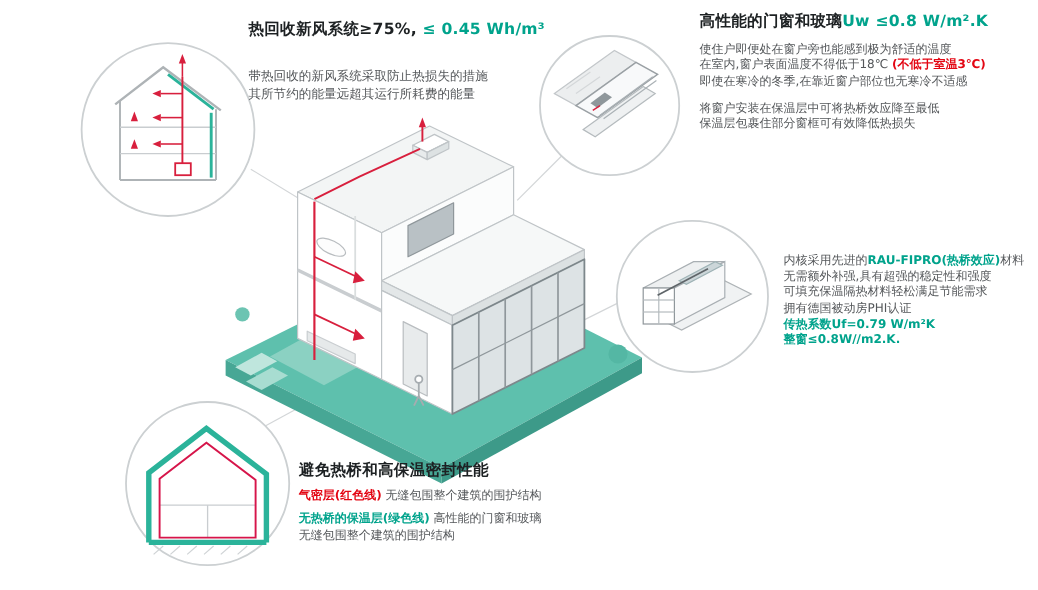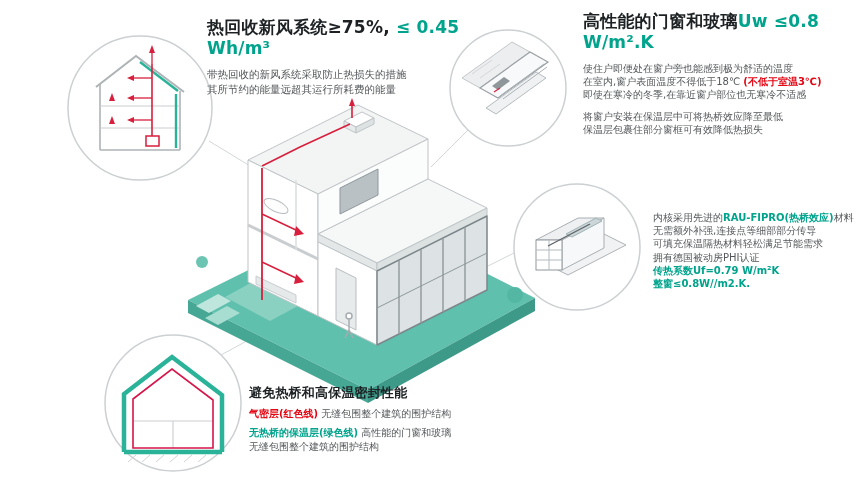--- a/index.html
+++ b/index.html
@@ -2,25 +2,25 @@
 <html><head>
 <meta charset="utf-8">
 <style>
   html,body{margin:0;padding:0;background:#ffffff;}
   .canvas{
     position:relative;width:865px;height:492px;background:#ffffff;overflow:hidden;
     font-family:"DejaVu Sans","Liberation Sans",sans-serif;color:#3f4345;
   }
   .art{position:absolute;left:0;top:0;z-index:1;}
   .tb{position:absolute;z-index:2;}
-  .title{font-size:17px;font-weight:bold;color:#1d2123;letter-spacing:.2px;line-height:1.25;}
+  .title{font-size:13px;font-weight:bold;color:#1d2123;letter-spacing:.2px;line-height:1.25;}
   .teal{color:#00a38c;}
   .red{color:#e30613;}
   .b{font-weight:bold;}
-  .body{margin-top:7px;font-size:10.5px;color:#54575a;line-height:1.45;}
+  .body{margin-top:24px;font-size:10.5px;color:#54575a;line-height:1.45;}
   .body-sm{font-size:10px;color:#54575a;line-height:1.32;}
   .gap{height:9px;}
   .foot{margin-top:8px;font-size:9px;color:#6b6e71;}
   .ln{white-space:nowrap;}
 </style>
 </head>
 <body>
 
 <div class="canvas">
 
@@ -195,21 +195,21 @@
       <div class="ln">将窗户安装在保温层中可将热桥效应降至最低</div>
       <div class="ln">保温层包裹住部分窗框可有效降低热损失</div>
     </div>
   </div>
 
   <div class="tb" style="left:653px;top:211px;width:212px;">
     <div class="body body-sm" style="margin-top:0;">
       <div class="ln">
         <span>内核采用先进的</span><span class="teal b">RAU-FIPRO(热桥效应)</span><span>材料</span>
       </div>
-      <div class="ln">无需额外补强,连接点等细部部分传导</div>
+      <div class="ln">无需额外补强,具有超强的稳定性和强度</div>
       <div class="ln">可填充保温隔热材料轻松满足节能需求</div>
       <div class="ln">拥有德国被动房PHI认证</div>
       <div class="ln teal b">传热系数Uf=0.79 W/m²K</div>
       <div class="ln teal b">整窗≤0.8W//m2.K.</div>
     </div>
   </div>
 
   <div class="tb" style="left:249px;top:385px;width:330px;">
     <div class="title" style="font-size:13px;">避免热桥和高保温密封性能</div>
     <div class="body body-sm" style="margin-top:6px;">

